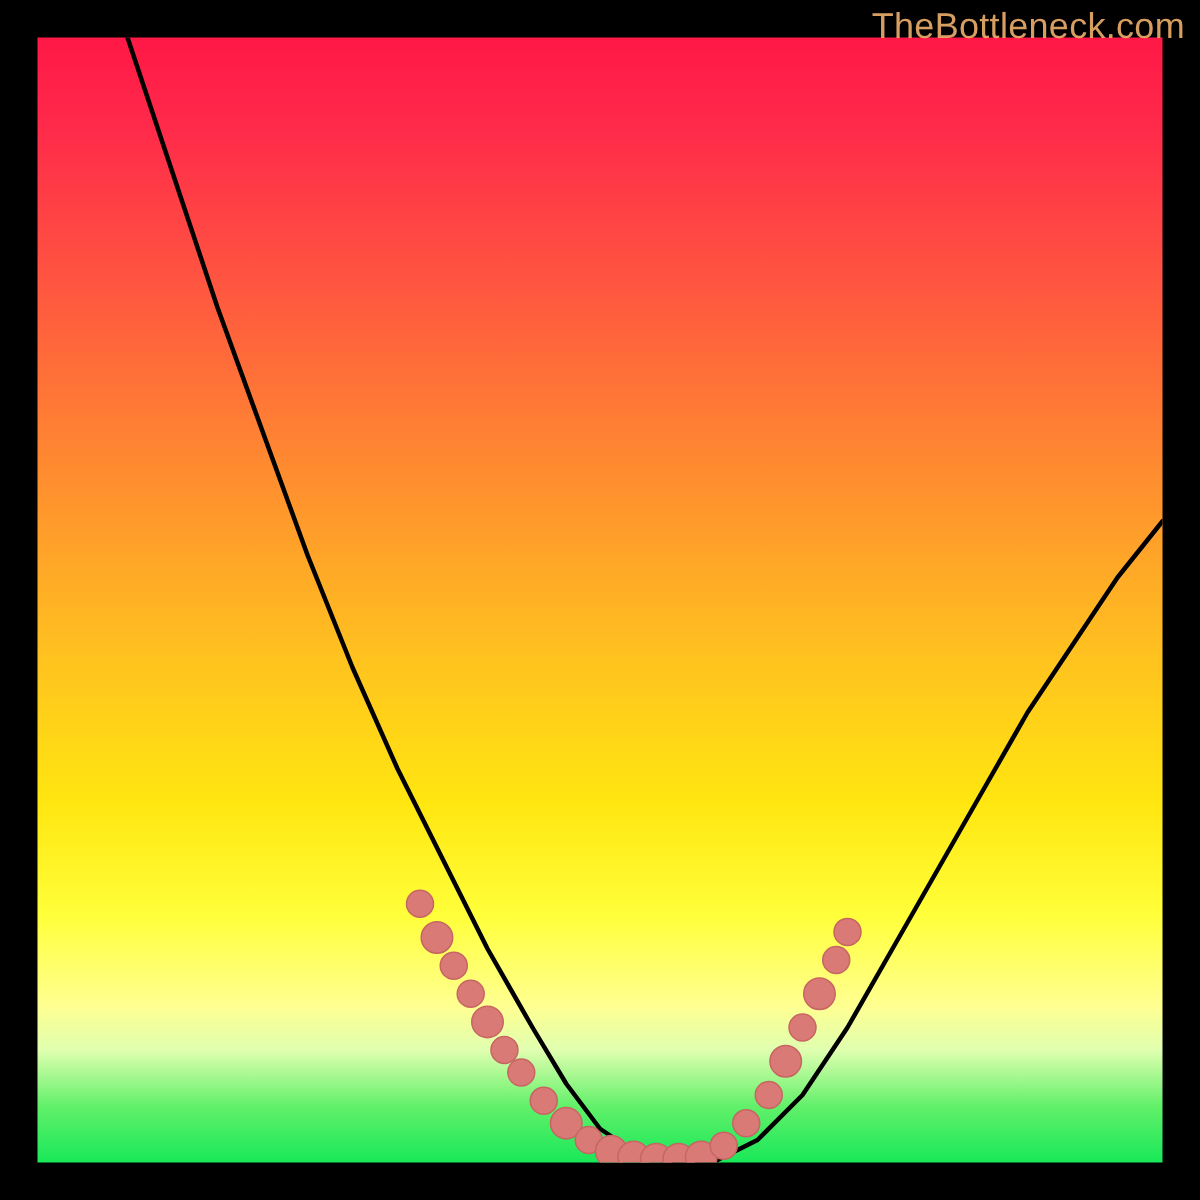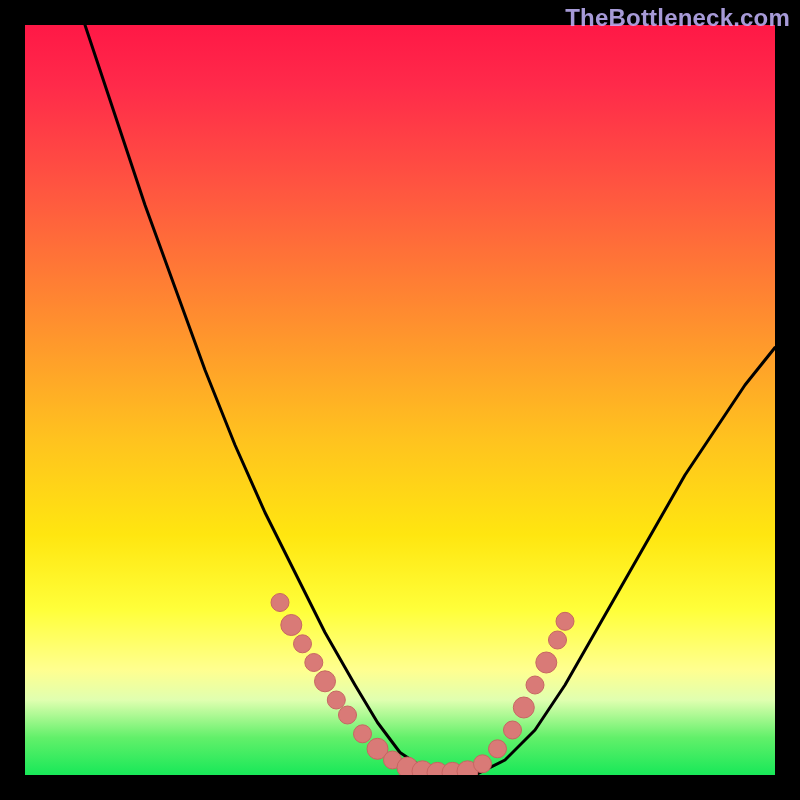--- a/index.html
+++ b/index.html
@@ -27,23 +27,23 @@
       #ffff3a 78%,
       #ffff90 86%,
       #e0ffb0 90%,
       #62f06a 95%,
       #18e858 100%);
   }
   .watermark {
     position: absolute;
     top: 4px;
     right: 10px;
-    color: #c4b5fd;
+    color: #fdba74;
     font-size: 24px;
-    font-weight: 700;
+    font-weight: 400;
     letter-spacing: 0.2px;
     opacity: 0.85;
   }
   svg.curve {
     position: absolute;
     left: 25px;
     top: 25px;
     width: 750px;
     height: 750px;
   }

